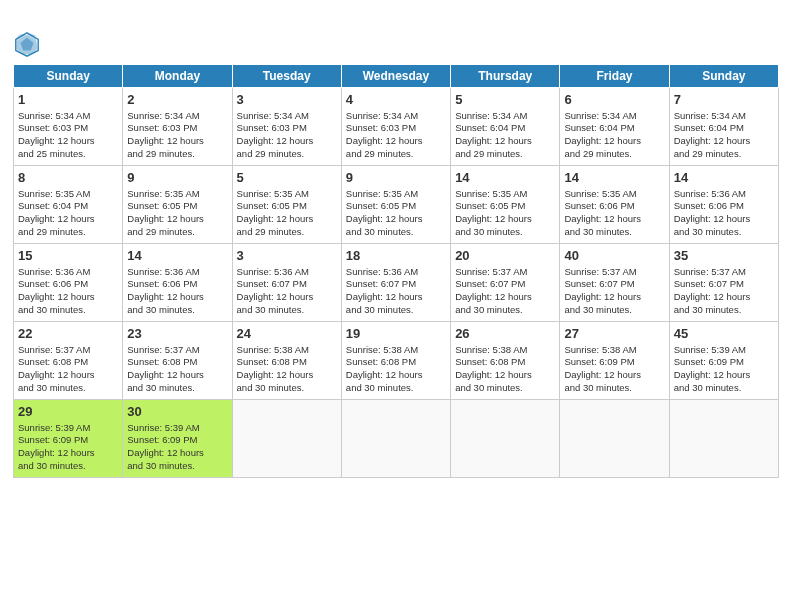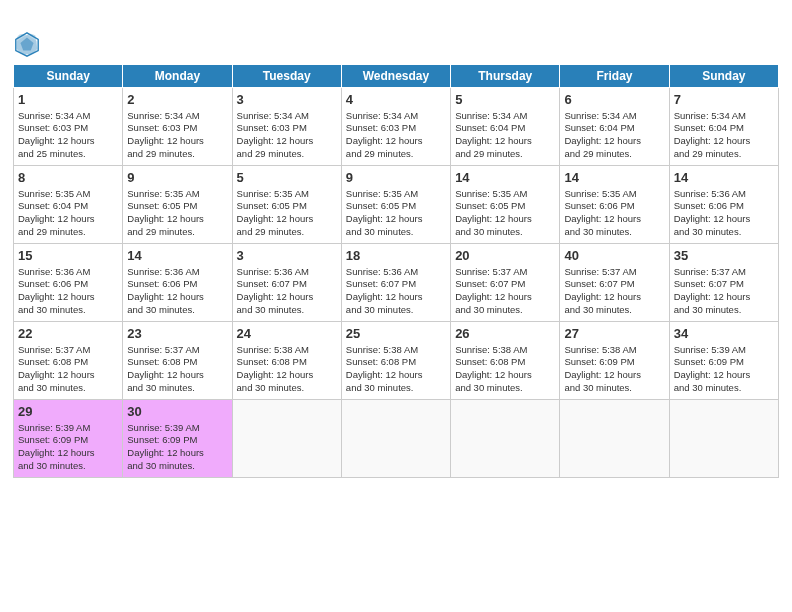--- a/index.html
+++ b/index.html
@@ -70,21 +70,21 @@
     tbody tr td {
       border: 1px solid #ccc;
       vertical-align: top;
       padding: 3px 4px;
       font-size: 9.5px;
       line-height: 1.35;
       height: 78px;
       background: #fff;
     }
     tbody tr:last-child td {
-      background: #f0abfc;
+      background: #bef264;
     }
     .day-num {
       font-size: 13px;
       font-weight: bold;
       color: #333;
       display: block;
       margin-bottom: 1px;
     }
     .empty {
       background: #f9f9f9;
@@ -298,42 +298,42 @@
             <div>and 30 minutes.</div>
           </td>
           <td>
             <span class="day-num">24</span>
             <div>Sunrise: 5:38 AM</div>
             <div>Sunset: 6:08 PM</div>
             <div>Daylight: 12 hours</div>
             <div>and 30 minutes.</div>
           </td>
           <td>
-            <span class="day-num">25</span>
+            <span class="day-num">19</span>
             <div>Sunrise: 5:38 AM</div>
             <div>Sunset: 6:08 PM</div>
             <div>Daylight: 12 hours</div>
             <div>and 30 minutes.</div>
           </td>
           <td>
             <span class="day-num">26</span>
             <div>Sunrise: 5:38 AM</div>
             <div>Sunset: 6:08 PM</div>
             <div>Daylight: 12 hours</div>
             <div>and 30 minutes.</div>
           </td>
           <td>
             <span class="day-num">27</span>
             <div>Sunrise: 5:38 AM</div>
             <div>Sunset: 6:09 PM</div>
             <div>Daylight: 12 hours</div>
             <div>and 30 minutes.</div>
           </td>
           <td>
-            <span class="day-num">34</span>
+            <span class="day-num">45</span>
             <div>Sunrise: 5:39 AM</div>
             <div>Sunset: 6:09 PM</div>
             <div>Daylight: 12 hours</div>
             <div>and 30 minutes.</div>
           </td>
         </tr>
         <tr>
           <td>
             <span class="day-num">29</span>
             <div>Sunrise: 5:39 AM</div>

